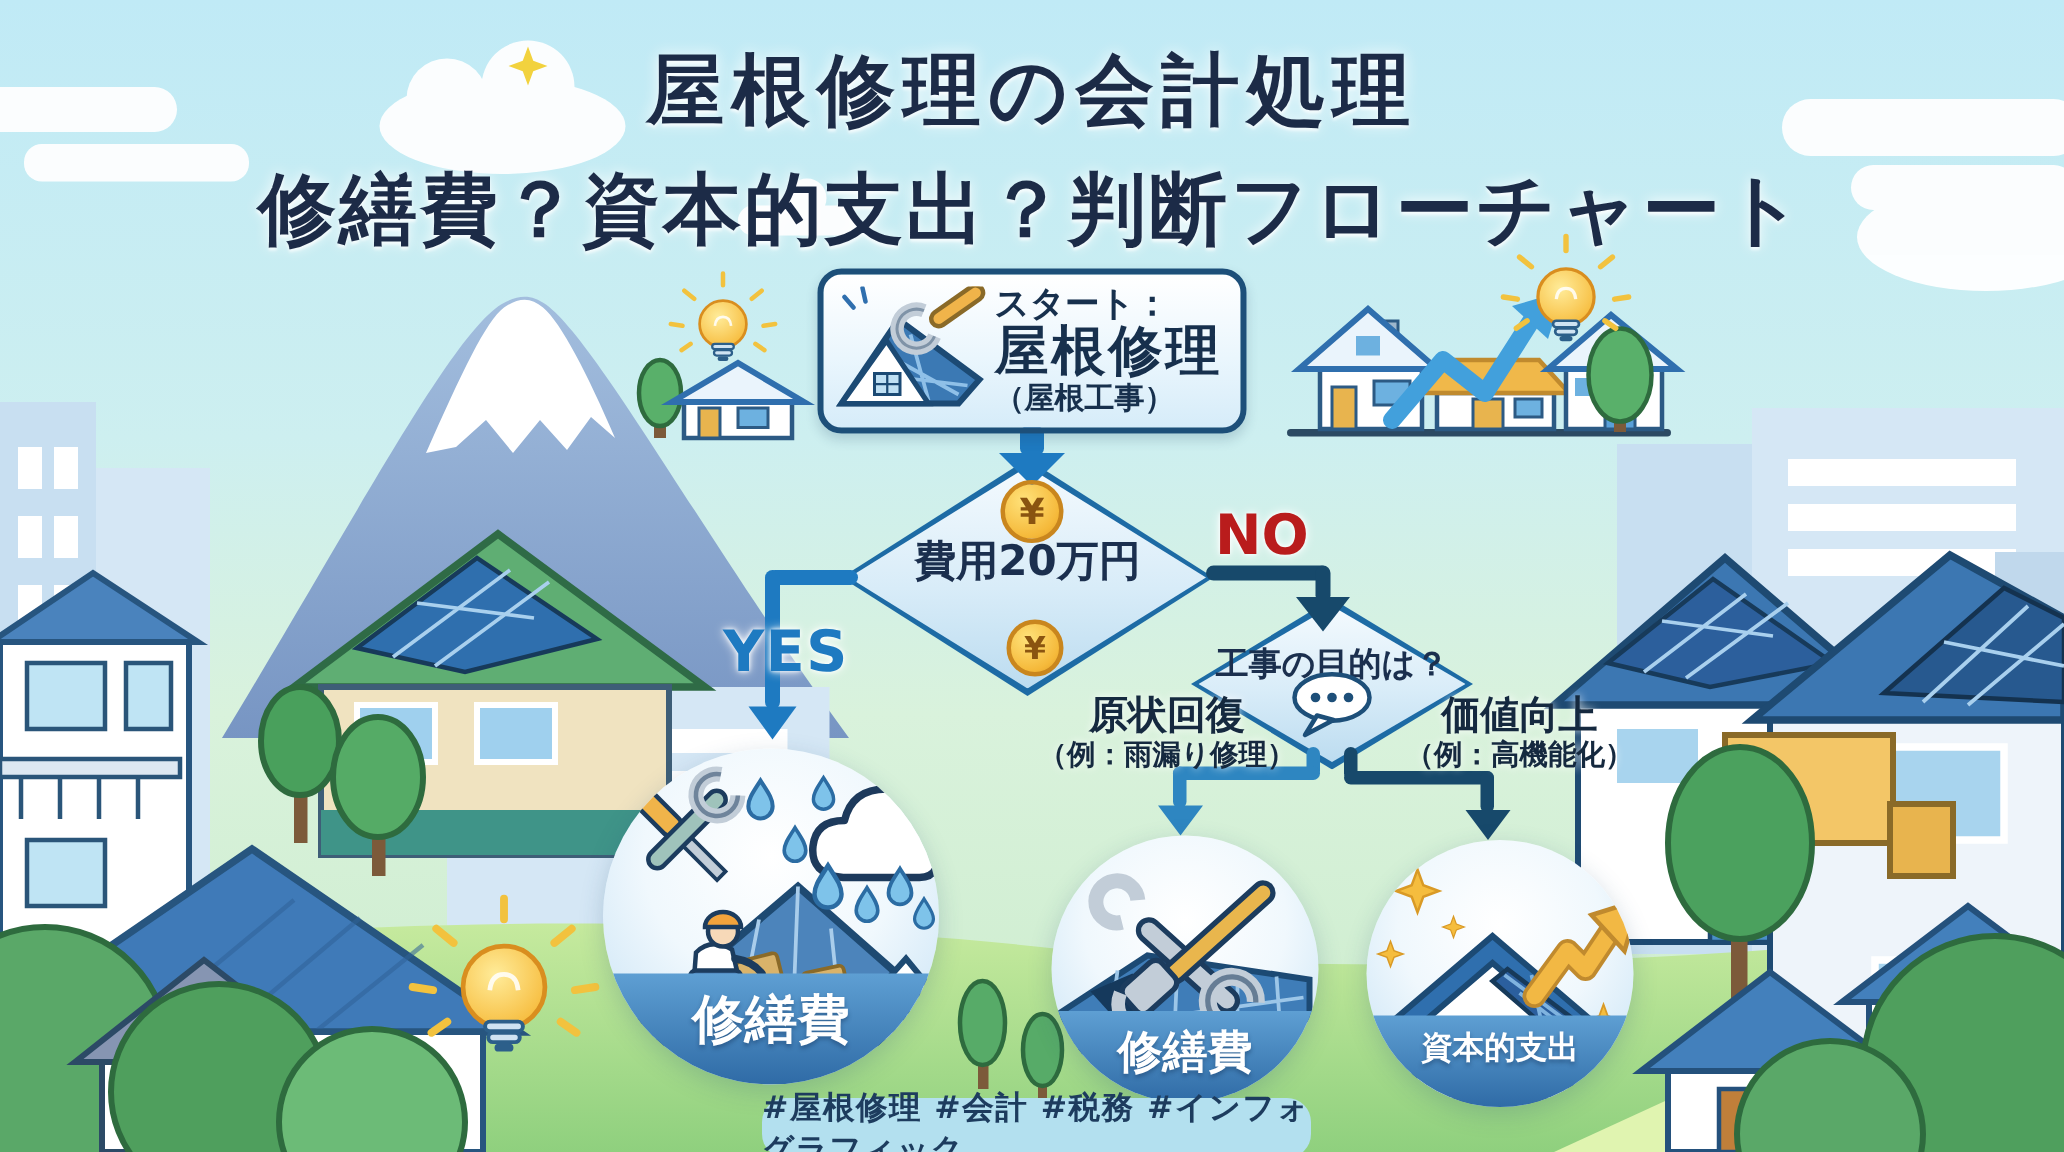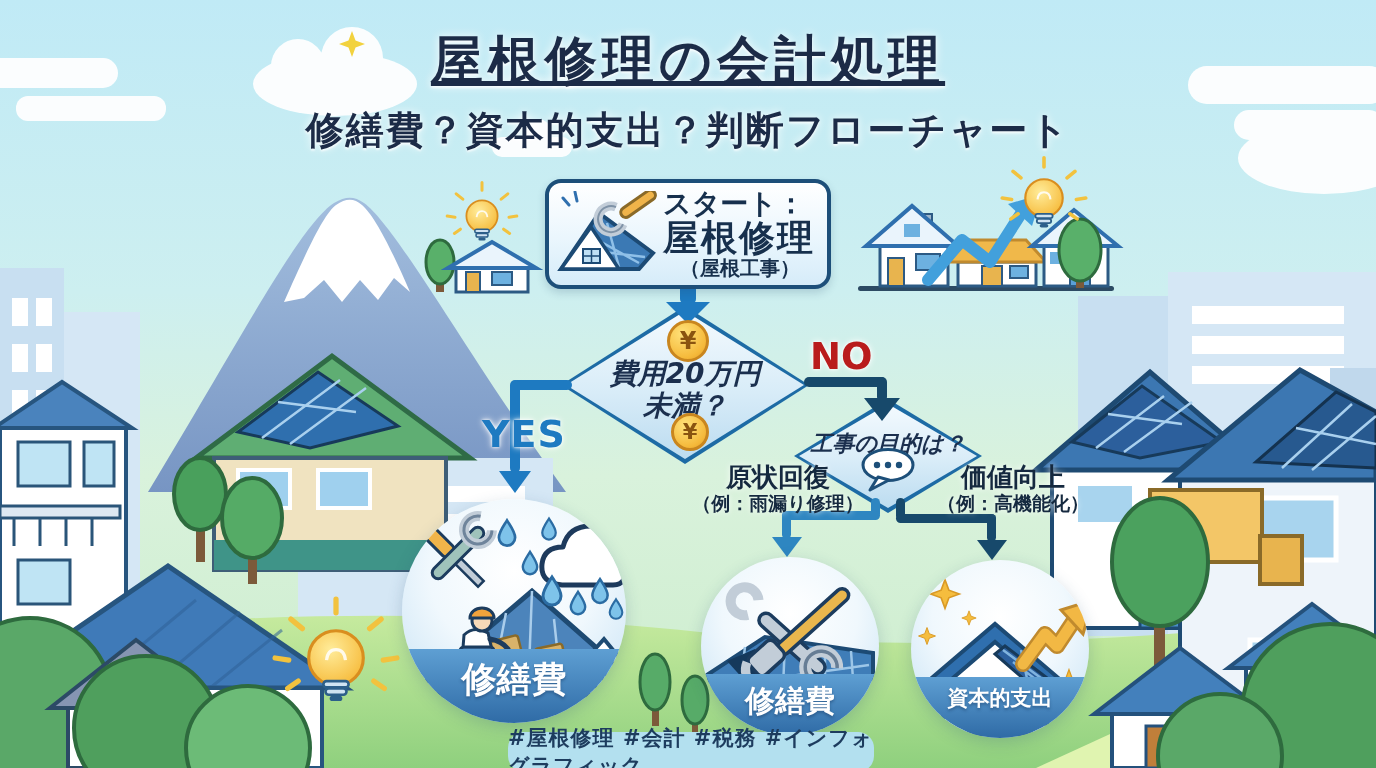--- a/index.html
+++ b/index.html
@@ -3,36 +3,36 @@
 <meta charset="utf-8">
 <style>
   html,body{margin:0;padding:0;background:#9fb6c4;}
   .stage{position:relative;width:1376px;height:768px;overflow:hidden;
     font-family:"DejaVu Sans","Liberation Sans",sans-serif;background:#cdeef2;}
   .scene{position:absolute;left:0;top:0;width:1376px;height:768px;}
 
   
   .titles{position:absolute;top:26px;left:0;width:100%;text-align:center;color:#1c2b47;z-index:30;}
   .title-main{font-size:52px;font-weight:900;letter-spacing:5px;
-    text-shadow:0 0 10px rgba(255,255,255,.95),0 2px 2px rgba(255,255,255,.7);text-decoration:underline;}
-  .title-sub{font-size:38px;font-weight:900;letter-spacing:2px;margin-top:9px;
+    text-shadow:0 0 10px rgba(255,255,255,.95),0 2px 2px rgba(255,255,255,.7);}
+  .title-sub{font-size:52px;font-weight:900;letter-spacing:2px;margin-top:9px;
     text-shadow:0 0 9px rgba(255,255,255,.95),0 2px 2px rgba(255,255,255,.7);}
 
   
   .start-box{position:absolute;left:545px;top:179px;width:286px;height:110px;box-sizing:border-box;
     background:linear-gradient(180deg,#ffffff 0%,#eaf6fd 55%,#d6ecf9 100%);
     border:4px solid #1d4f79;border-radius:16px;display:flex;align-items:center;
     padding:4px 10px 4px 6px;z-index:20;box-shadow:0 4px 8px rgba(25,60,95,.18);}
   .start-texts{flex:1;color:#17304d;line-height:1.08;text-align:left;padding-left:4px;}
-  .start-prefix{font-size:28px;font-weight:800;}
+  .start-prefix{font-size:23px;font-weight:800;}
   .start-main{font-size:36px;font-weight:900;letter-spacing:2px;}
-  .start-sub{font-size:20px;font-weight:800;text-align:center;width:100%;}
+  .start-sub{font-size:20px;font-weight:800;width:100%;}
 
   
-  .diamond{position:absolute;z-index:15;font-style:italic;}
+  .diamond{position:absolute;z-index:15;}
   .d-border,.d-fill{position:absolute;clip-path:polygon(50% 0,100% 50%,50% 100%,0 50%);}
   .d-border{inset:0;background:#1d6ba5;}
   .d-fill{inset:5px;background:linear-gradient(180deg,#f4fafe 0%,#d8ecf8 55%,#bcdcf0 100%);}
   .d-text{position:absolute;left:0;right:0;text-align:center;font-weight:800;color:#1b2f4e;line-height:1.14;z-index:2;}
 
   .coin{position:absolute;border-radius:50%;z-index:22;display:flex;align-items:center;justify-content:center;
     background:radial-gradient(circle at 35% 30%,#ffe27a,#f5b93a 70%,#e09c26);
     border:3px solid #c9861e;color:#8a5410;font-weight:900;box-sizing:border-box;}
 
   
@@ -319,21 +319,20 @@
       <div class="start-main">屋根修理</div>
       <div class="start-sub">（屋根工事）</div>
     </div>
   </div>
 
   <div class="diamond" style="left:561px;top:306px;width:248px;height:158px;">
     <div class="d-border"></div>
     <div class="d-fill"></div>
     <div class="d-text" style="top:52px;font-size:28px;">
       <div>費用20万円</div>
-      <div>未満？</div>
     </div>
   </div>
   <div class="coin" style="left:667px;top:320px;width:42px;height:42px;font-size:24px;">¥</div>
   <div class="coin" style="left:671px;top:413px;width:38px;height:38px;font-size:21px;">¥</div>
 
   <div class="diamond" style="left:794px;top:399px;width:188px;height:114px;">
     <div class="d-border"></div>
     <div class="d-fill"></div>
     <div class="d-text" style="top:32px;font-size:22px;">工事の目的は？</div>
   </div>

